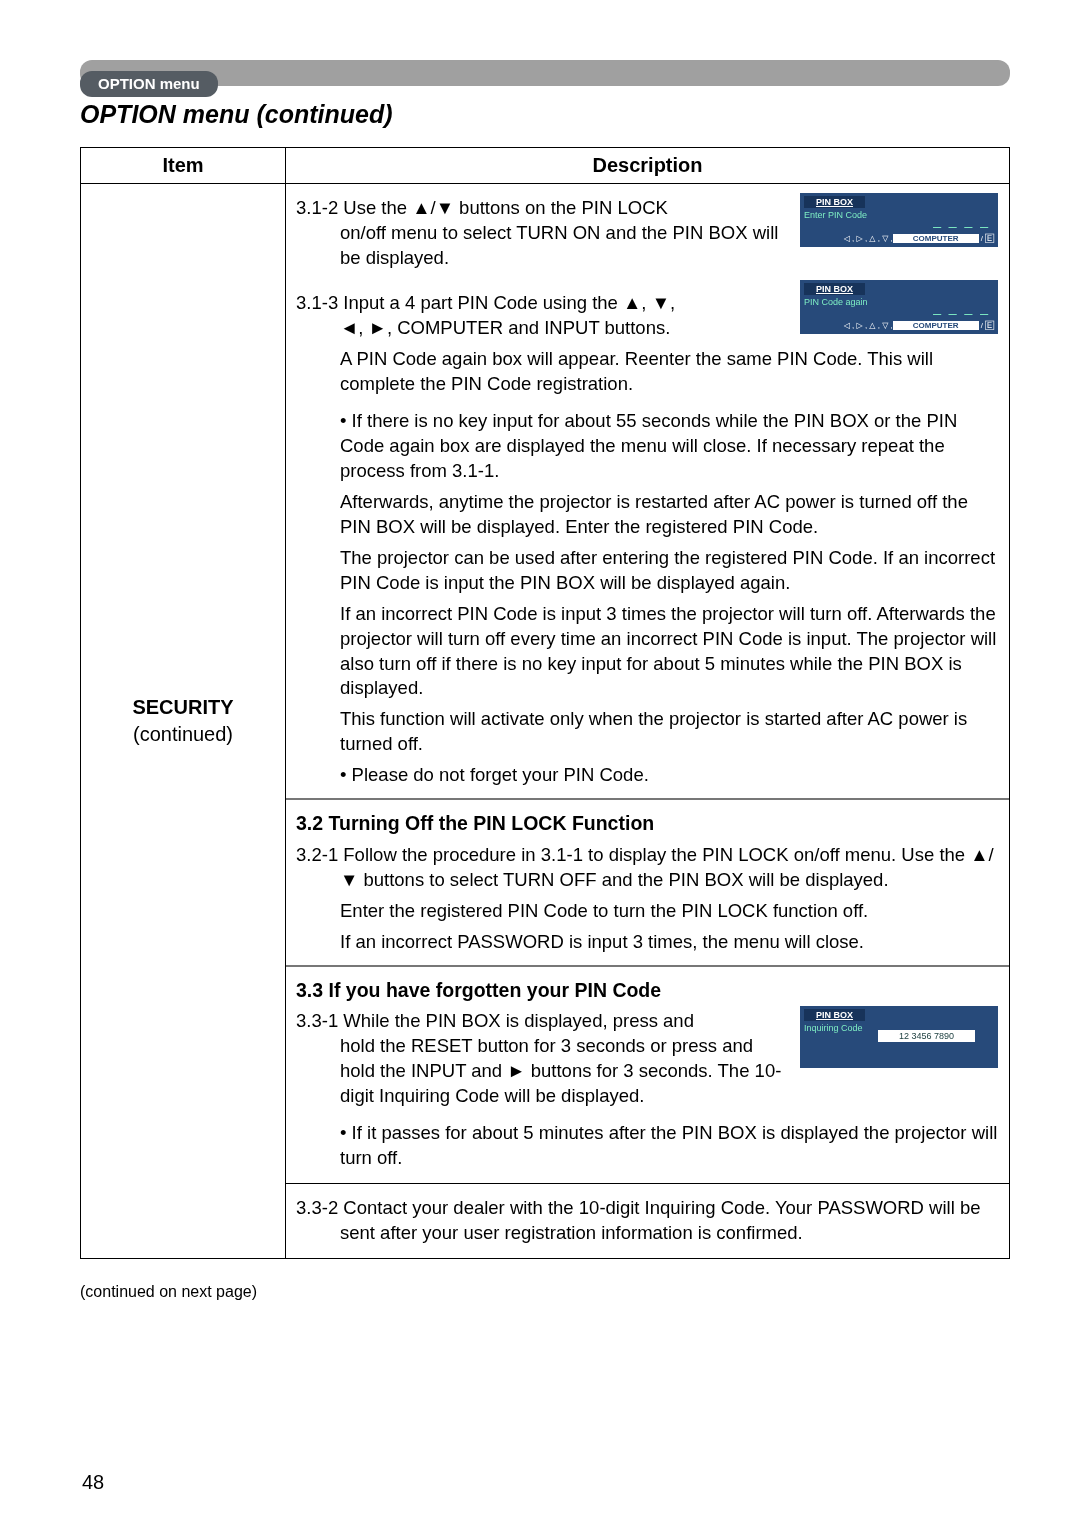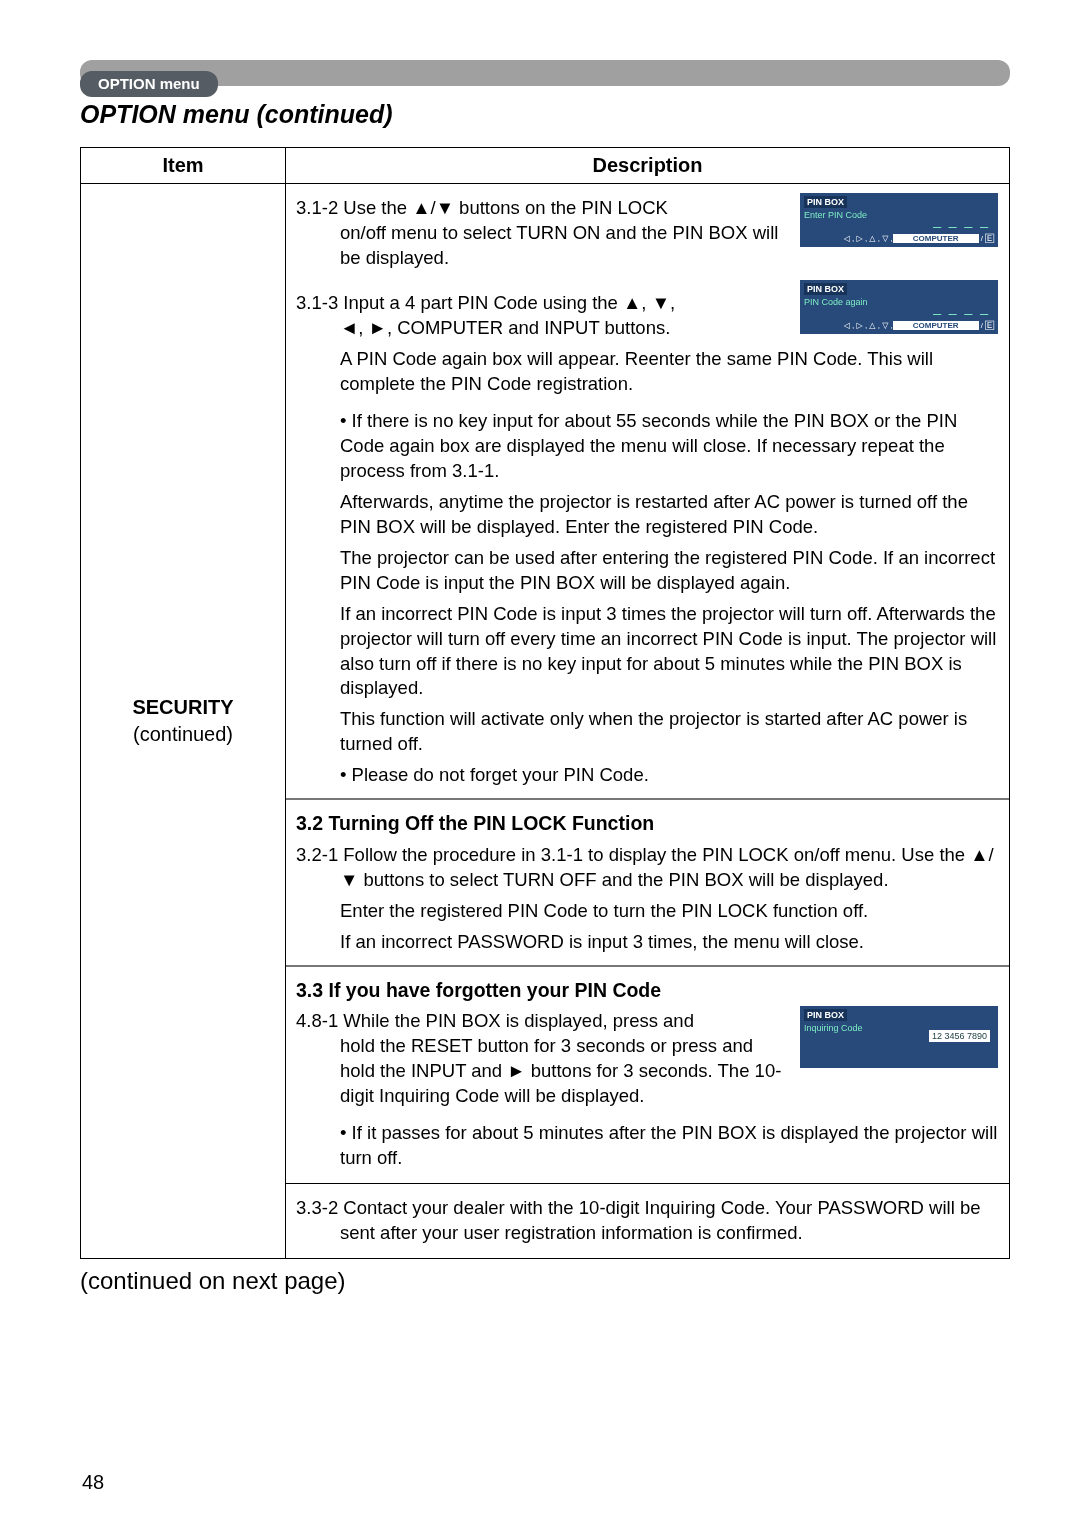--- a/index.html
+++ b/index.html
@@ -52,28 +52,28 @@
     width: 200px;
     height: 56px;
     background: #274a7a;
     color: #fff;
     font-size: 9px;
     border: 1px solid #fff;
     margin: 2px 0 6px 10px;
     position: relative;
     padding: 3px 4px;
   }
-  .pin-box .hdr { background: #17335a; color: #fff; font-weight: bold; display:inline-block; padding: 0 3px; font-size: 9px; }
+  .pin-box .hdr { background: #17335a; color: #fff; font-weight: bold; display:inline-block; padding: 0 12px; font-size: 9px; text-decoration: underline; }
   .pin-box .sub { color: #7fefc4; font-size: 9px; margin-top: 1px; }
   .pin-box .dashes { position: absolute; right: 8px; top: 18px; color: #7fefc4; letter-spacing: 2px; font-size: 14px; }
   .pin-box .foot { position:absolute; bottom:2px; right:4px; font-size:8px; color:#fff; }
   .pin-box .foot .hilite { background:#fff; color:#274a7a; padding:0 20px; font-weight:bold; }
   .pin-box.big { height: 64px; }
-  .pin-box .num { position:absolute; right:8px; top:24px; background:#fff; color:#244; font-size:9px; padding:0 3px; }
-  .continued { font-size: 24px; margin-top: 8px; }
+  .pin-box .num { position:absolute; right:23px; top:24px; background:#fff; color:#244; font-size:9px; padding:0 21px; }
+  .continued { font-size: 16px; margin-top: 24px; }
   .page-num { position: absolute; bottom: 38px; left: 82px; font-size: 20px; }
   .clear { clear: both; }
 </style>
 </head>
 <body>
 
 <div class="page">
 
   <div class="tab-bar">
     <span class="pill">OPTION menu</span>
@@ -145,21 +145,21 @@
 
         <div class="sub-h">3.3 If you have forgotten your PIN Code</div>
 
         <div class="pin-box big">
           <span class="hdr">PIN BOX</span>
           <div class="sub">Inquiring Code</div>
           <div class="num">12 3456 7890</div>
         </div>
 
         <div class="block indent">
-          <span>4.8-1 </span><span>While the PIN BOX is displayed, press and</span><br>
+          <span>3.3-1 </span><span>While the PIN BOX is displayed, press and</span><br>
           <span>hold the RESET button for 3 seconds or press and hold the INPUT and ► buttons for 3 seconds. The 10-digit Inquiring Code will be displayed.</span>
         </div>
         <div class="clear"></div>
         <div class="block" style="padding-left:44px">• If it passes for about 5 minutes after the PIN BOX is displayed the projector will turn off.</div>
       </td>
     </tr>
     <tr>
       <td class="desc-cell">
         <div class="block indent">
           <span>3.3-2 </span><span>Contact your dealer with the 10-digit Inquiring Code. Your PASSWORD will be sent after your user registration information is confirmed.</span>

